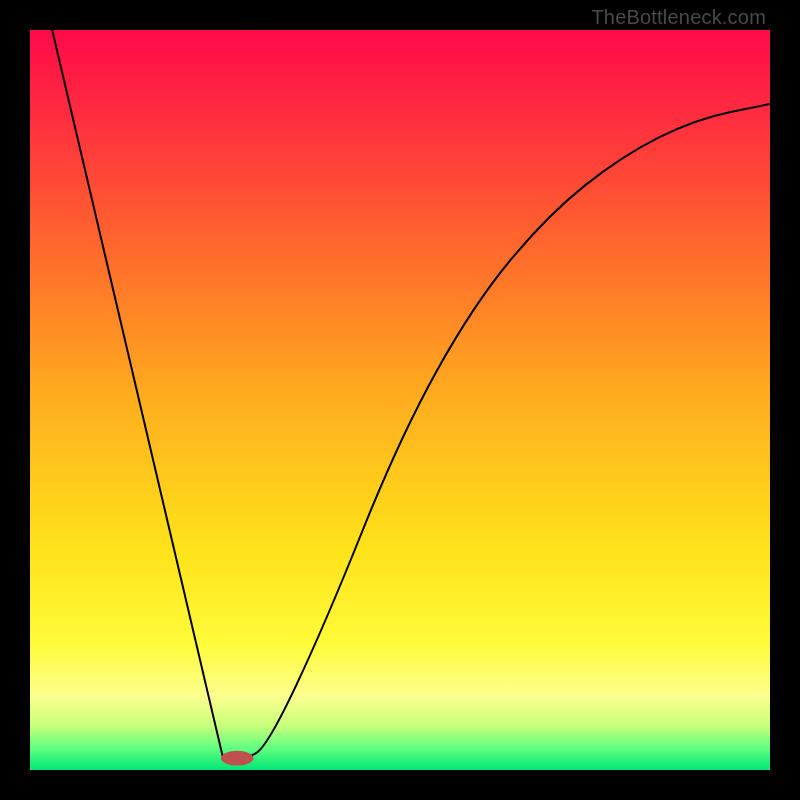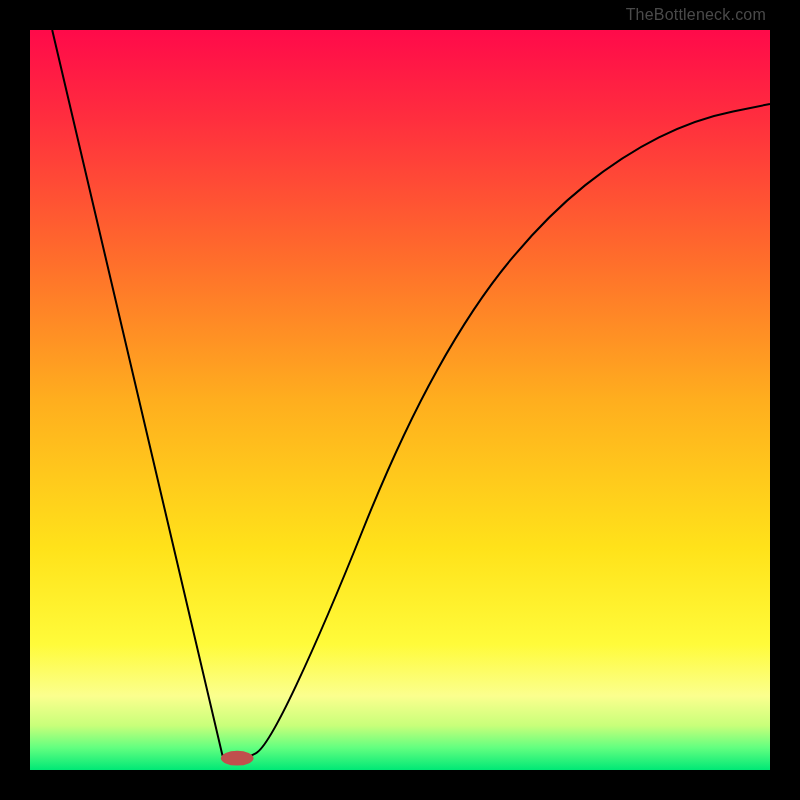--- a/index.html
+++ b/index.html
@@ -25,21 +25,21 @@
     top: 0;
     width: 740px;
     height: 740px;
     
   }
   .watermark {
     position: absolute;
     top: 6px;
     right: 34px;
     color: #4a4a4a;
-    font-size: 16px;
+    font-size: 20px;
     font-weight: 500;
     letter-spacing: 0.2px;
     user-select: none;
   }
   svg.curve {
     position: absolute;
     left: 0;
     top: 0;
     width: 740px;
     height: 740px;

